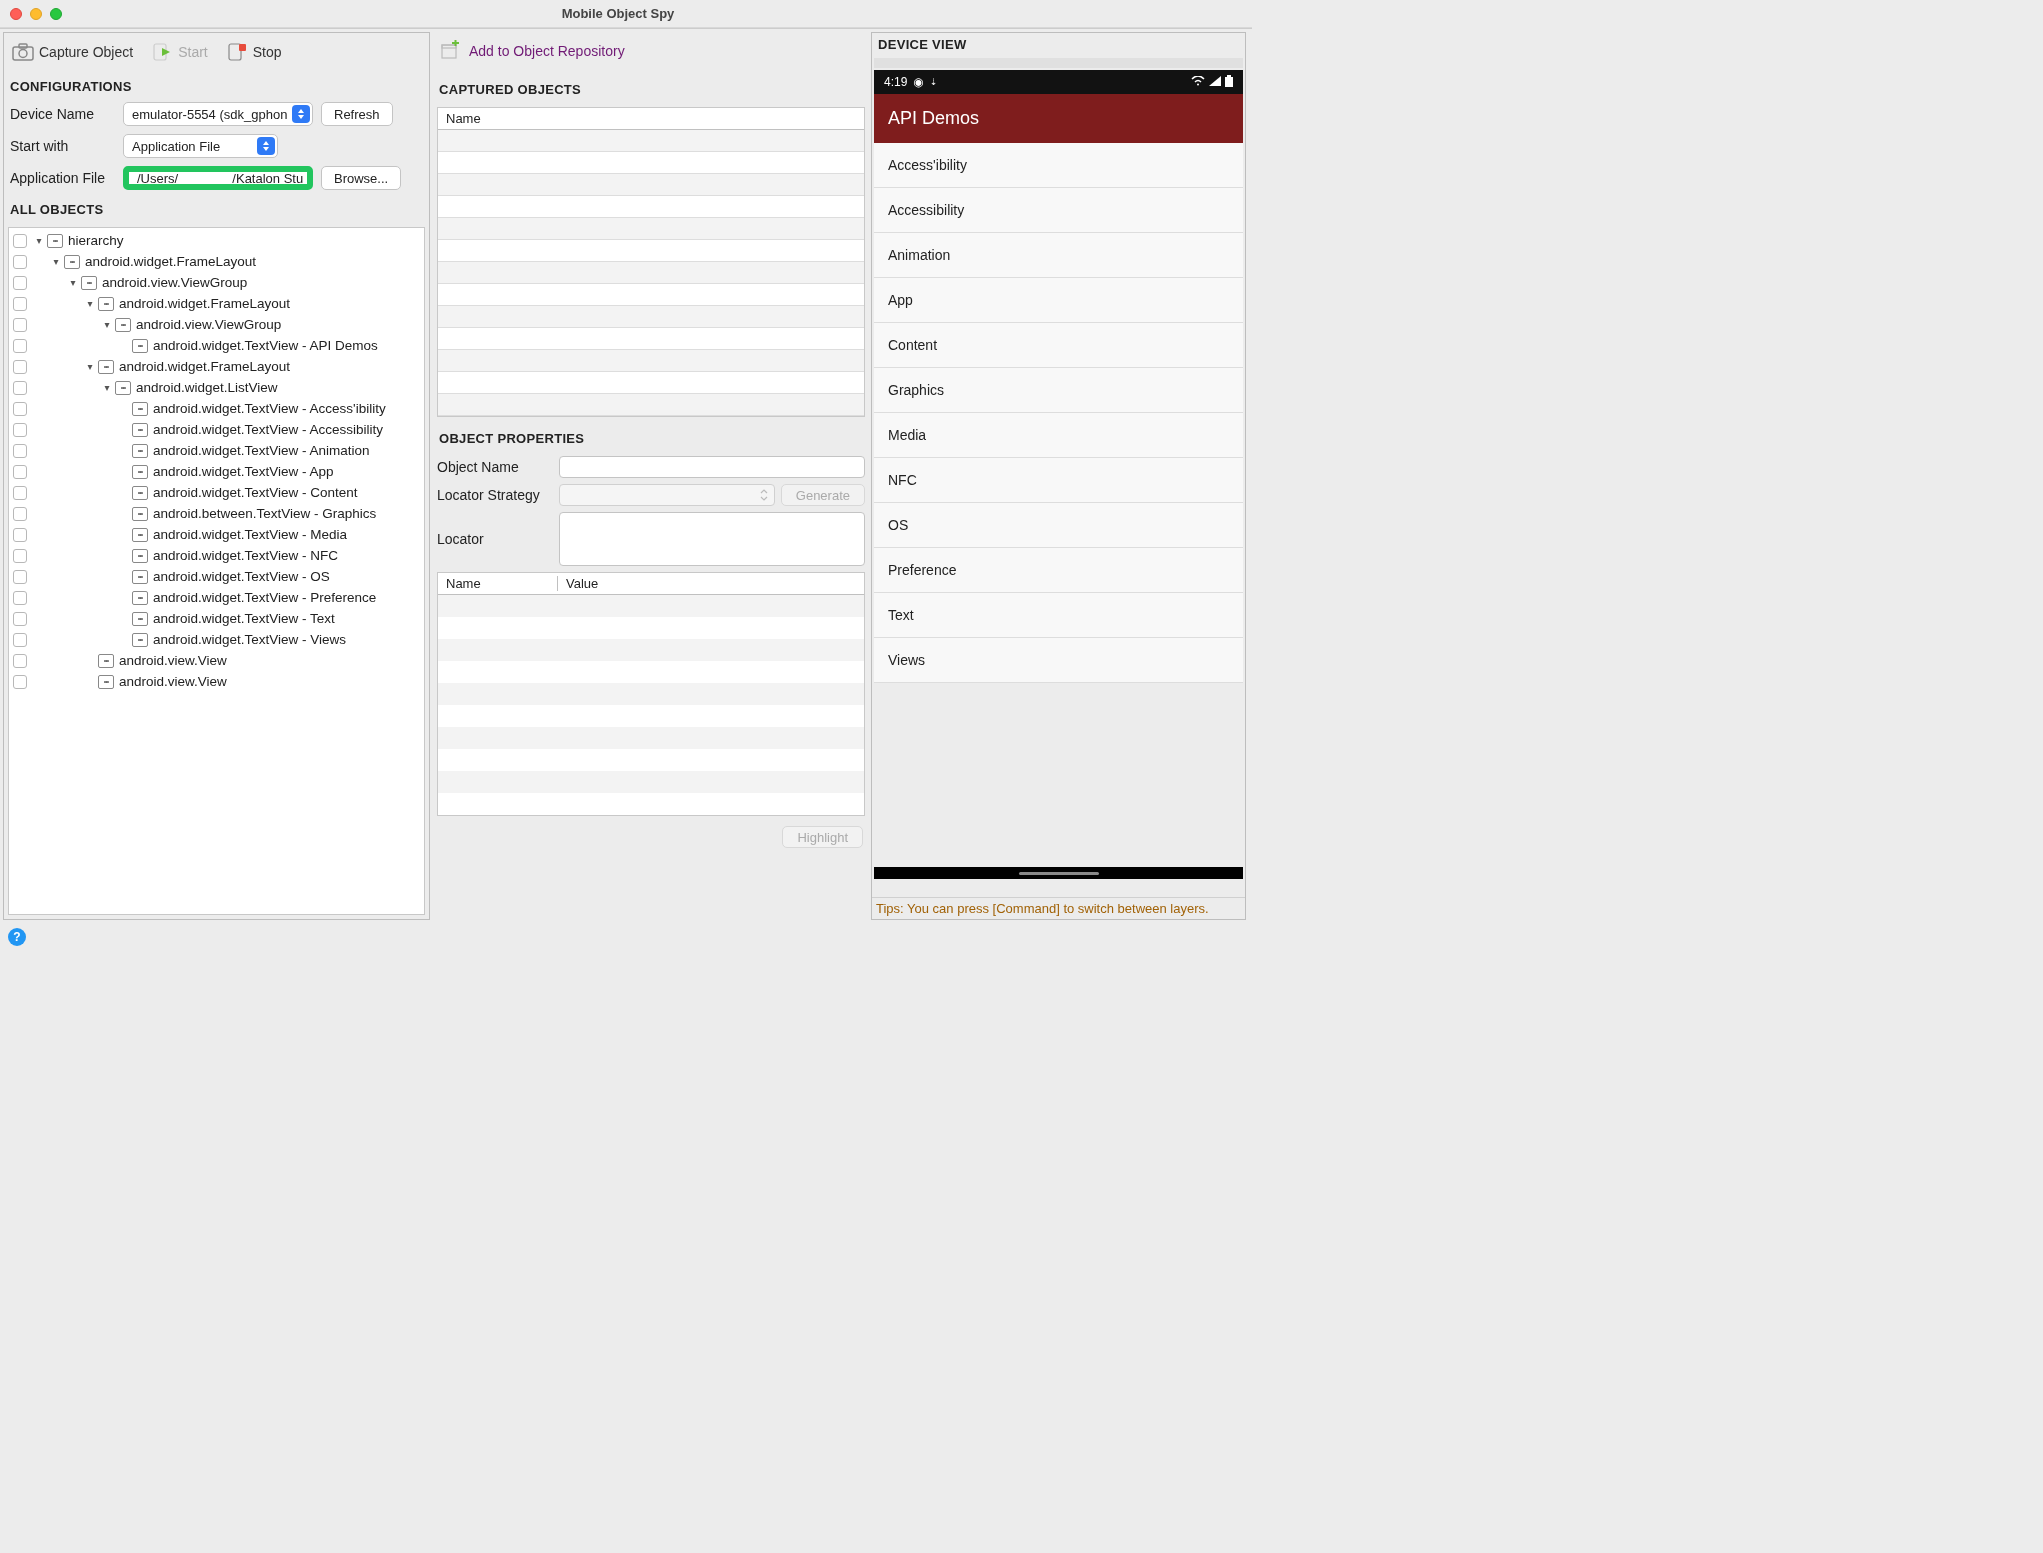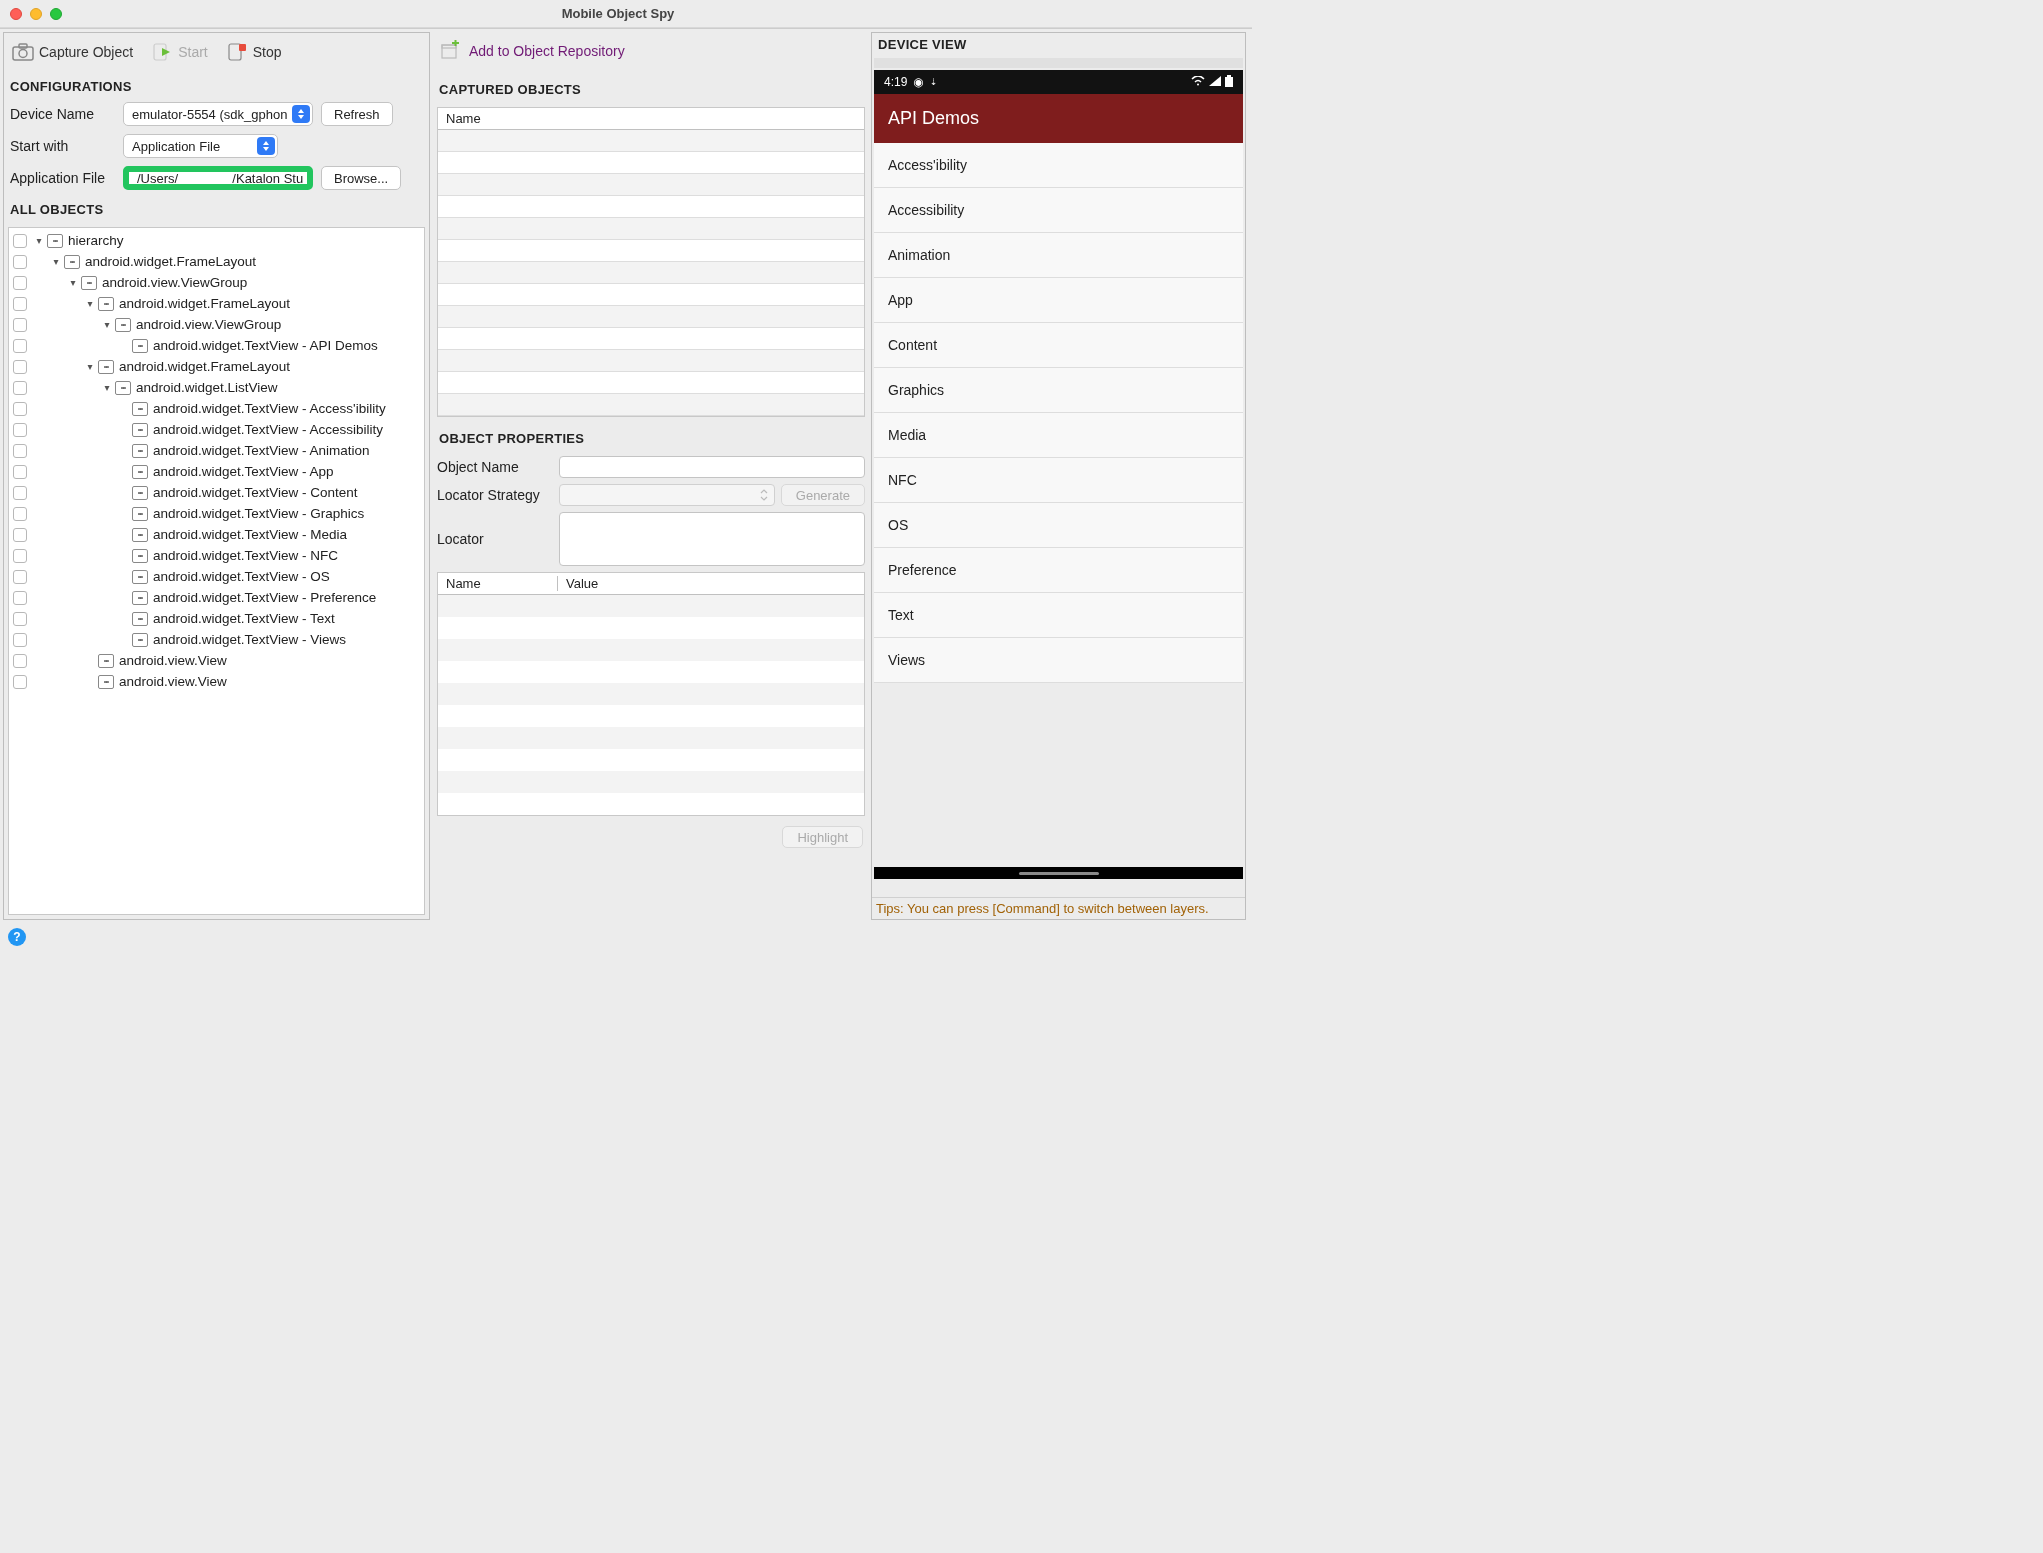--- a/index.html
+++ b/index.html
@@ -413,21 +413,21 @@
           <span style="width: 85px; flex-shrink: 0;"></span>
           <span class="tree-toggle none"></span>
           <span class="tree-icon">•••</span>
           <span class="tree-label">android.widget.TextView - Content</span>
         </div>
         <div class="tree-row">
           <span class="tree-checkbox"></span>
           <span style="width: 85px; flex-shrink: 0;"></span>
           <span class="tree-toggle none"></span>
           <span class="tree-icon">•••</span>
-          <span class="tree-label">android.widget.TextView - Graphics</span>
+          <span class="tree-label">android.between.TextView - Graphics</span>
         </div>
         <div class="tree-row">
           <span class="tree-checkbox"></span>
           <span style="width: 85px; flex-shrink: 0;"></span>
           <span class="tree-toggle none"></span>
           <span class="tree-icon">•••</span>
           <span class="tree-label">android.widget.TextView - Media</span>
         </div>
         <div class="tree-row">
           <span class="tree-checkbox"></span>

